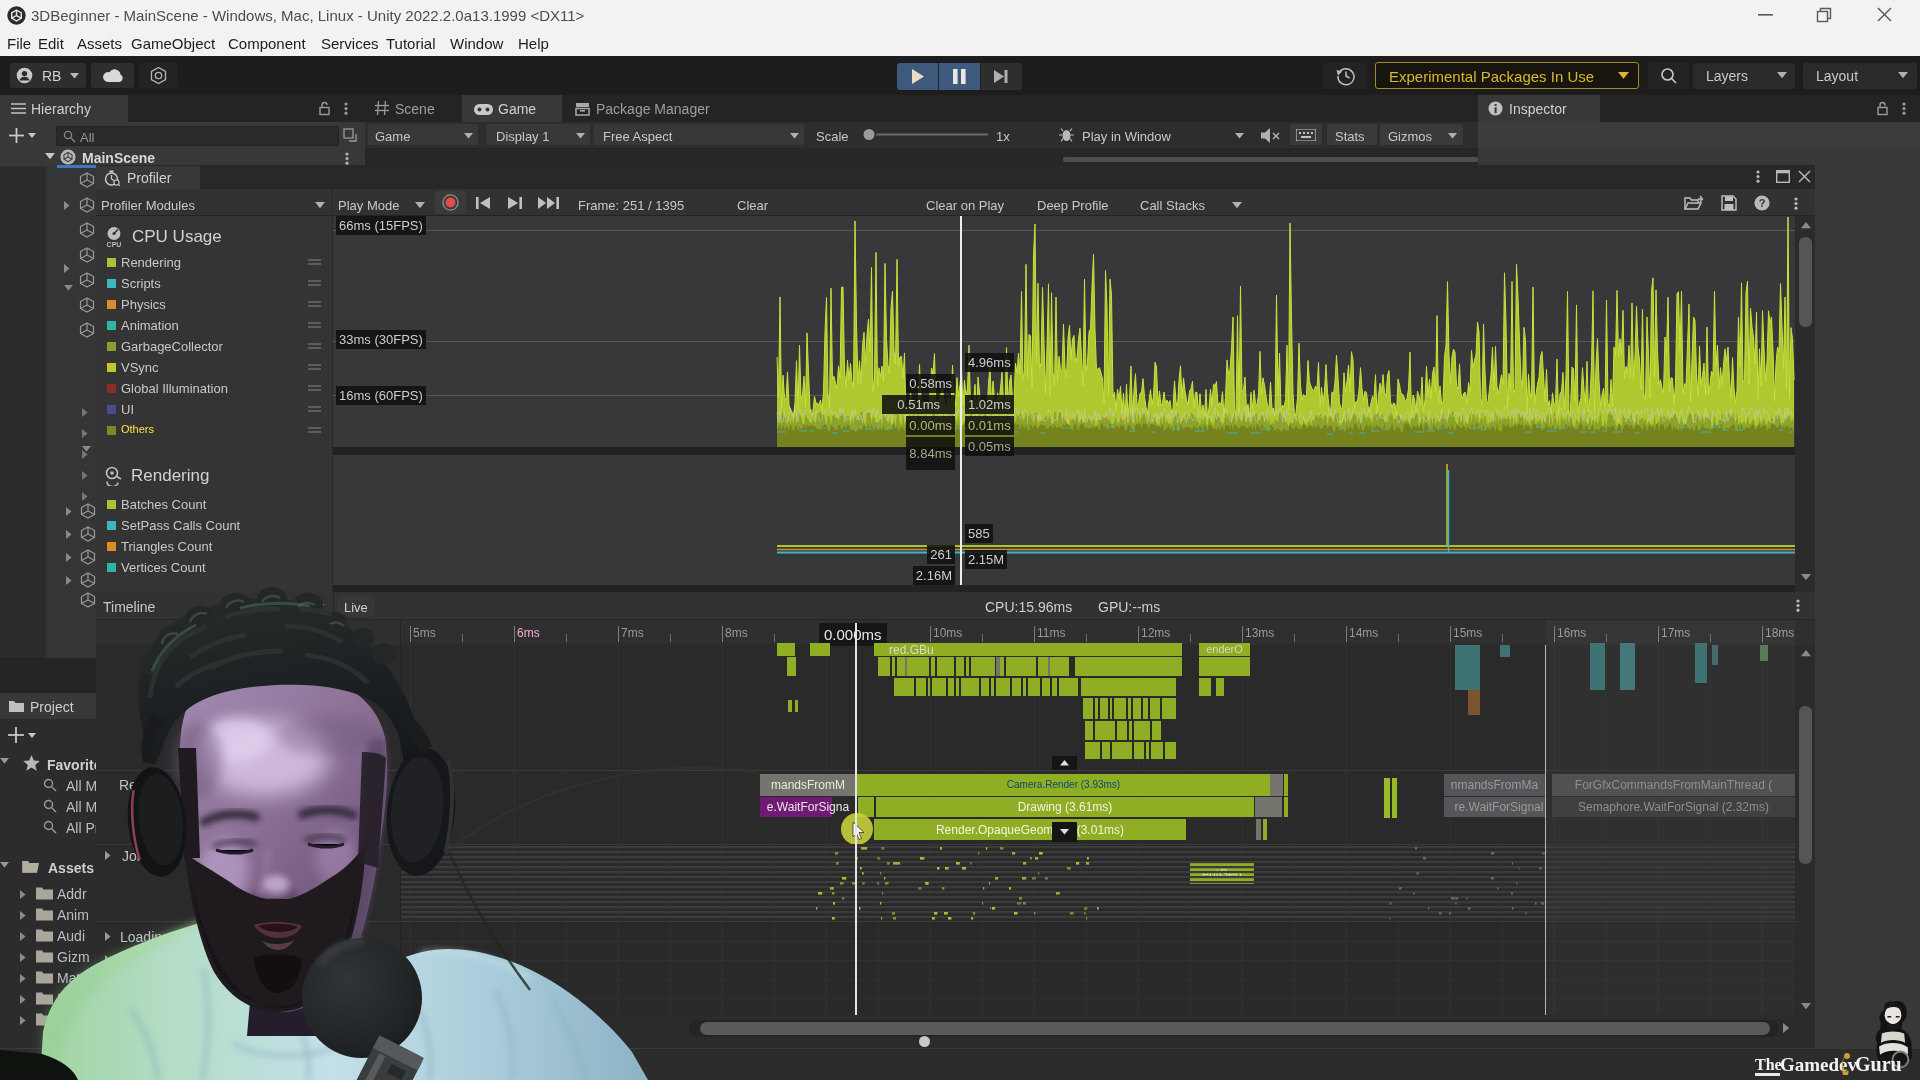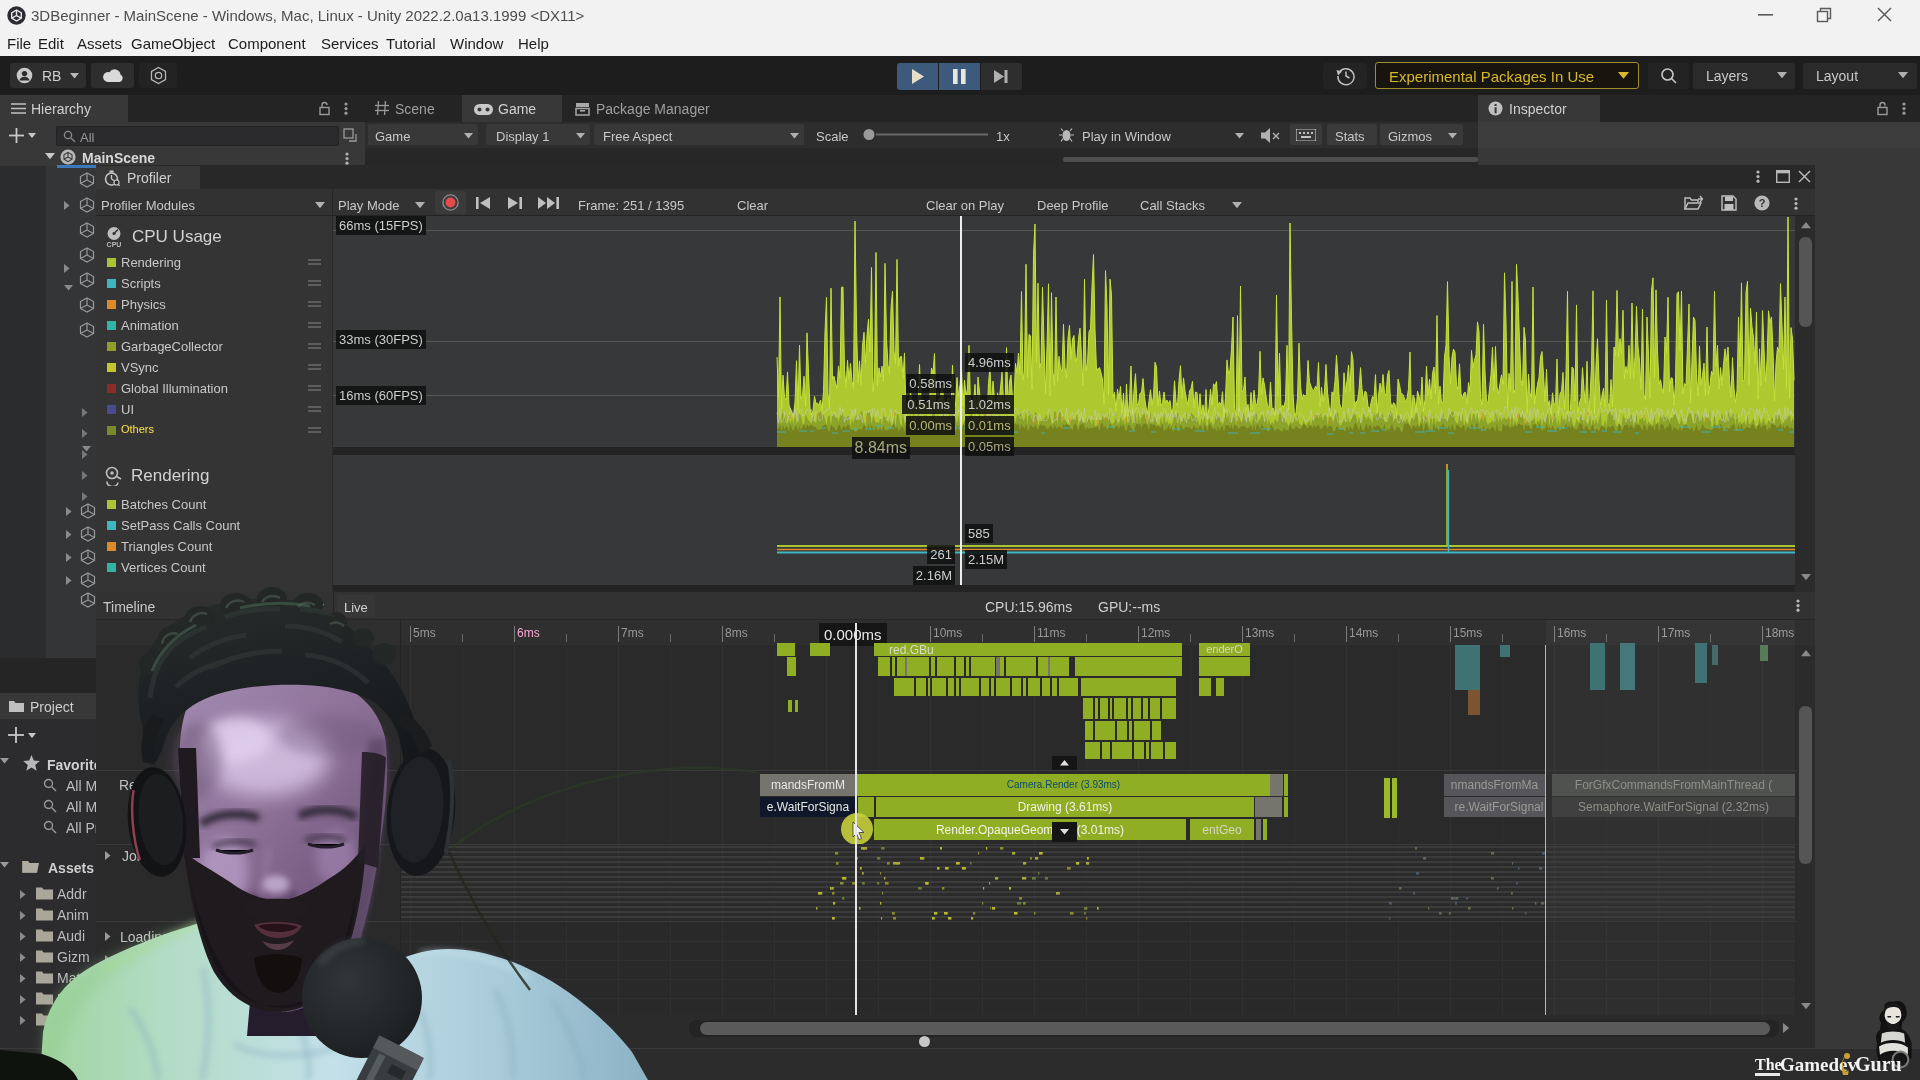--- a/index.html
+++ b/index.html
@@ -642,25 +642,25 @@
     <path d="M1447,546 V464" stroke="#a8c42e" stroke-width="1.6"></path>
     <path d="M1448.5,552 V470" stroke="#3fb6c6" stroke-width="1.4"></path>
     <path d="M1447,468 v-4" stroke="#d98a28" stroke-width="1.6"></path>
   </svg>
 <div class="abs" style="left:336px;top:216px;background:rgba(16,16,16,0.88);color:#cdcdcd;font-size:13px;padding:3px 3px;">66ms (15FPS)</div>
 <div class="abs" style="left:336px;top:330px;background:rgba(16,16,16,0.88);color:#cdcdcd;font-size:13px;padding:3px 3px;">33ms (30FPS)</div>
 <div class="abs" style="left:336px;top:386px;background:rgba(16,16,16,0.88);color:#cdcdcd;font-size:13px;padding:3px 3px;">16ms (60FPS)</div>
 <div class="abs" style="left:960px;top:216px;width:2px;height:369px;background:#ededed;"></div>
 <div class="abs" style="left:965px;top:353px;background:rgba(16,16,16,0.88);color:#cdcdcd;font-size:13px;padding:3px 3px;">4.96ms</div>
 <div class="abs" style="right:965px;top:374px;background:rgba(16,16,16,0.88);color:#cdcdcd;font-size:13px;padding:3px 3px;">0.58ms</div>
-<div class="abs" style="right:965px;top:395px;background:rgba(16,16,16,0.88);color:#cdcdcd;font-size:13px;padding:3px 5px;">0.51ms</div>
+<div class="abs" style="right:965px;top:395px;background:rgba(16,16,16,0.88);color:#cdcdcd;font-size:13px;padding:3px 15px;">0.51ms</div>
 <div class="abs" style="left:965px;top:395px;background:rgba(16,16,16,0.88);color:#cdcdcd;font-size:13px;padding:3px 3px;">1.02ms</div>
 <div class="abs" style="right:965px;top:416px;background:rgba(16,16,16,0.88);color:#b8b875;font-size:13px;padding:3px 3px;">0.00ms</div>
 <div class="abs" style="left:965px;top:416px;background:rgba(16,16,16,0.88);color:#b8b875;font-size:13px;padding:3px 3px;">0.01ms</div>
-<div class="abs" style="right:1010px;top:437px;background:rgba(16,16,16,0.88);color:#a8a884;font-size:16px;padding:3px 3px;">8.84ms</div>
+<div class="abs" style="right:965px;top:437px;background:rgba(16,16,16,0.88);color:#a8a884;font-size:13px;padding:10px 3px;">8.84ms</div>
 <div class="abs" style="left:965px;top:437px;background:rgba(16,16,16,0.88);color:#a8a884;font-size:13px;padding:3px 3px;">0.05ms</div>
 <div class="abs" style="left:965px;top:524px;background:rgba(16,16,16,0.88);color:#cdcdcd;font-size:13px;padding:3px 3px;">585</div>
 <div class="abs" style="right:965px;top:545px;background:rgba(16,16,16,0.88);color:#cdcdcd;font-size:13px;padding:3px 3px;">261</div>
 <div class="abs" style="left:965px;top:550px;background:rgba(16,16,16,0.88);color:#cdcdcd;font-size:13px;padding:3px 3px;">2.15M</div>
 <div class="abs" style="right:965px;top:566px;background:rgba(16,16,16,0.88);color:#cdcdcd;font-size:13px;padding:3px 3px;">2.16M</div>
 <div class="abs" style="left:1796px;top:216px;width:19px;height:369px;background:#2b2b2b;"></div>
 <svg class="abs" style="left:1801px;top:222px" width="10" height="10" viewBox="0 0 10 10">
     <polygon points="0,6.2 10,6.2 5.0,0" fill="#8a8a8a" opacity="1.0"></polygon>
   </svg>
 <div class="abs" style="left:1799px;top:237px;width:13px;height:90px;background:#555555;border-radius:6px;"></div>
@@ -845,39 +845,39 @@
 <div class="abs" style="left:1270px;top:774px;width:13px;height:22px;background:#75756e;"></div>
 <div class="abs" style="left:1284px;top:774px;width:4px;height:22px;background:#8fae24;"></div>
 <div class="abs" style="left:1384px;top:778px;width:6px;height:40px;background:#9aba28;"></div>
 <div class="abs" style="left:1392px;top:778px;width:5px;height:40px;background:#9aba28;"></div>
 <div class="abs" style="left:1444px;top:774px;width:101px;height:22px;background:#56565a;">
     <div style="position:absolute;left:0;top:0;width:101px;height:22px;display:flex;align-items:center;justify-content:center;overflow:hidden;color:#9a9a96;font-size:12px;">nmandsFromMa</div>
   </div>
 <div class="abs" style="left:1552px;top:774px;width:243px;height:22px;background:#4f524f;">
     <div style="position:absolute;left:0;top:0;width:243px;height:22px;display:flex;align-items:center;justify-content:center;overflow:hidden;color:#8f8f8a;font-size:12px;">ForGfxCommandsFromMainThread (</div>
   </div>
-<div class="abs" style="left:760px;top:797px;width:96px;height:20px;background:#0f172a;">
+<div class="abs" style="left:760px;top:797px;width:72px;height:20px;background:#701a75;">
     <div style="position:absolute;left:0;top:0;width:96px;height:20px;display:flex;align-items:center;justify-content:center;overflow:hidden;color:#e8e8e2;font-size:12px;">e.WaitForSigna</div>
   </div>
 <div class="abs" style="left:858px;top:797px;width:16px;height:20px;background:#8fae24;"></div>
 <div class="abs" style="left:876px;top:797px;width:378px;height:20px;background:#8fae24;">
     <div style="position:absolute;left:0;top:0;width:378px;height:20px;display:flex;align-items:center;justify-content:center;overflow:hidden;color:#f2f2e6;font-size:12px;">Drawing (3.61ms)</div>
   </div>
 <div class="abs" style="left:1255px;top:797px;width:27px;height:20px;background:#75756e;"></div>
 <div class="abs" style="left:1284px;top:797px;width:4px;height:20px;background:#8fae24;"></div>
 <div class="abs" style="left:1444px;top:797px;width:101px;height:20px;background:#56565a;">
     <div style="position:absolute;left:0;top:0;width:110px;height:20px;display:flex;align-items:center;justify-content:center;overflow:hidden;color:#9a9a96;font-size:12px;">re.WaitForSignal</div>
   </div>
 <div class="abs" style="left:1552px;top:797px;width:243px;height:20px;background:#404040;">
     <div style="position:absolute;left:0;top:0;width:243px;height:20px;display:flex;align-items:center;justify-content:center;overflow:hidden;color:#8f8f8a;font-size:12px;">Semaphore.WaitForSignal (2.32ms)</div>
   </div>
 <div class="abs" style="left:874px;top:819px;width:312px;height:21px;background:#8fae24;">
     <div style="position:absolute;left:0;top:0;width:312px;height:21px;display:flex;align-items:center;justify-content:center;overflow:hidden;color:#f2f2e6;font-size:12px;">Render.OpaqueGeometry (3.01ms)</div>
   </div>
-<div class="abs" style="left:1190px;top:819px;width:64px;height:21px;background:#8fae24;">
+<div class="abs" style="left:1190px;top:863px;width:64px;height:21px;background:#8fae24;">
     <div style="position:absolute;left:0;top:0;width:64px;height:21px;display:flex;align-items:center;justify-content:center;overflow:hidden;color:#d6d6c2;font-size:12px;">entGeo</div>
   </div>
 <div class="abs" style="left:1256px;top:819px;width:5px;height:21px;background:#75756e;"></div>
 <div class="abs" style="left:1263px;top:819px;width:4px;height:21px;background:#8fae24;"></div>
 <div class="abs" style="left:1052px;top:822px;width:25px;height:20px;background:#151515;"></div>
 <svg class="abs" style="left:1060px;top:829px" width="9" height="9" viewBox="0 0 9 9">
     <polygon points="0,0 9,0 4.5,5.58" fill="#e0e0e0" opacity="1.0"></polygon>
   </svg>
 <svg class="abs" style="left:839px;top:811px" width="36" height="36">
     <circle cx="18" cy="18" r="16" fill="#c6cf3a" opacity="0.9"></circle>

